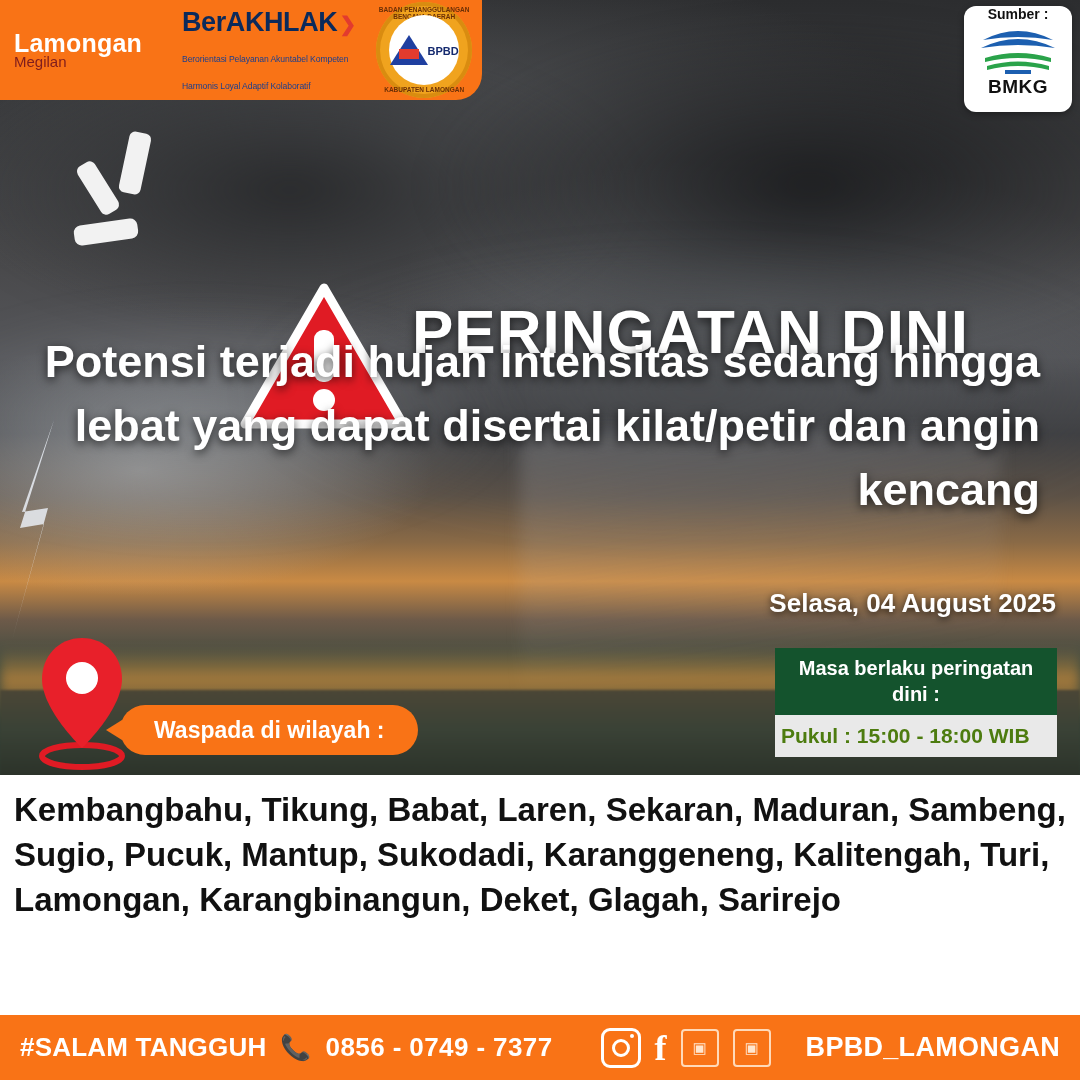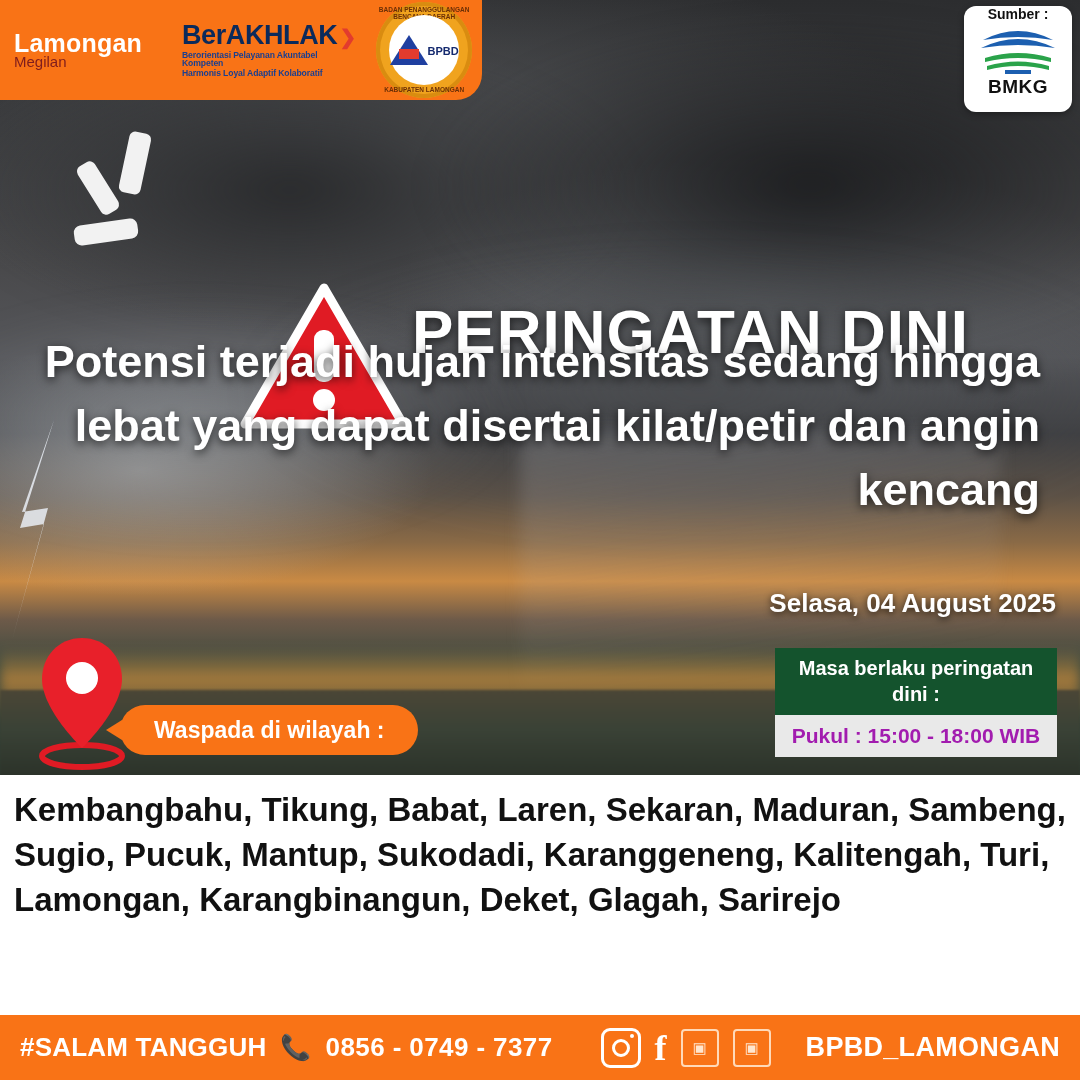--- a/index.html
+++ b/index.html
@@ -44,21 +44,21 @@
   }
   .lamongan-logo{line-height:1;}
   .lamongan-logo .l1{font-size:25px;font-weight:700;color:#fff;letter-spacing:.2px;}
   .lamongan-logo .l2{font-size:15px;font-weight:400;color:#7f1d1d;margin-top:-2px;}
   .swirl{width:62px;height:62px;border-radius:50%;
     background:conic-gradient(from 200deg,#19b3e6,#0e7fc0,#f7a23b,#e8542f,#19b3e6);
     box-shadow:inset 0 0 0 9px rgba(255,255,255,.92);}
   .berakhlak{line-height:1.02;}
   .berakhlak .ba{font-size:27px;font-weight:800;color:#0b2a5b;letter-spacing:-.4px;}
   .berakhlak .arrow{color:#e23b2e;font-size:20px;font-weight:900;margin-left:2px;}
-  .berakhlak .sub1,.berakhlak .sub2{font-size:8.6px;font-weight:700;margin-top:1px;letter-spacing:-.1px;}
+  .berakhlak .sub1,.berakhlak .sub2{font-size:8.6px;font-weight:400;margin-top:18px;letter-spacing:-.1px;}
   .berakhlak .sub1{color:#1b3f8f;}
   .berakhlak .sub2{color:#1b3f8f;}
   .bpbd-logo{position:relative;width:96px;height:96px;flex:0 0 96px;}
   .bpbd-ring{position:absolute;inset:0;border-radius:50%;background:#f0a31e;
     box-shadow:inset 0 0 0 4px #d98c10;}
   .bpbd-inner{position:absolute;inset:13px;border-radius:50%;background:#fff;display:flex;
     flex-direction:row;align-items:center;justify-content:center;}
   .bpbd-tri{width:0;height:0;border-left:19px solid transparent;border-right:19px solid transparent;
     border-bottom:30px solid #1f3fa0;position:relative;}
   .bpbd-tri:after{content:"";position:absolute;left:-10px;top:14px;width:20px;height:10px;background:#e23b2e;}
@@ -100,21 +100,21 @@
     text-shadow:0 2px 7px rgba(0,0,0,.75);
   }
 
   
   .validity{position:absolute;left:775px;top:648px;width:282px;}
   .validity .head{
     background:#14532d;color:#fff;font-size:20px;font-weight:700;text-align:center;
     padding:8px 6px;line-height:1.28;
   }
   .validity .time{
-    background:#e9e9e9;color:#a21caf;font-size:21px;font-weight:700;text-align:center;padding:9px 6px;
+    background:#e9e9e9;color:#4d7c0f;font-size:21px;font-weight:700;text-align:left;padding:9px 6px;
   }
 
   
   .pin{position:absolute;left:34px;top:632px;width:96px;height:140px;}
   .waspada{
     position:absolute;left:120px;top:705px;height:50px;background:#f97316;border-radius:26px;
     display:flex;align-items:center;padding:0 34px;color:#fff;font-size:23px;font-weight:700;
   }
   .waspada:before{
     content:"";position:absolute;left:-14px;top:15px;width:0;height:0;

